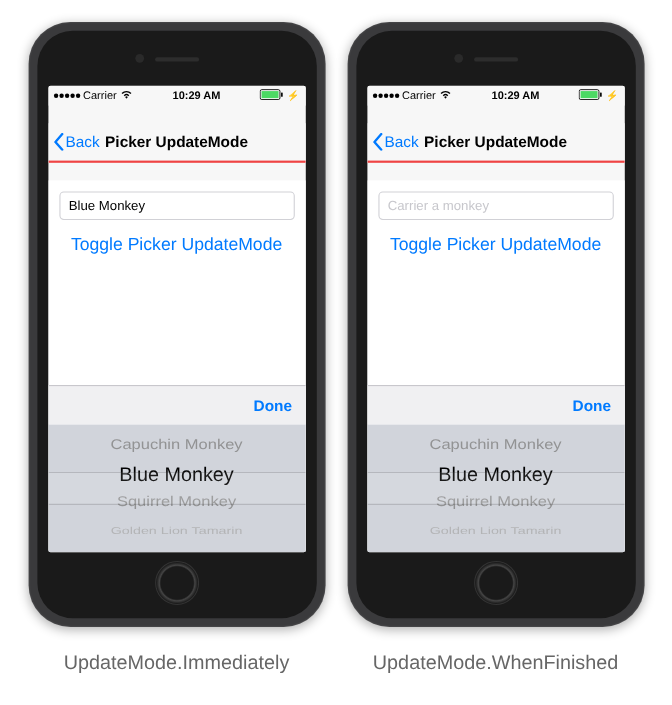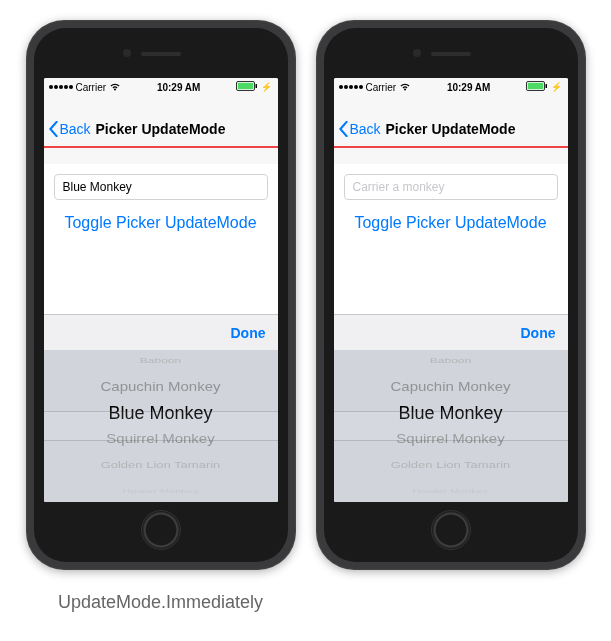--- a/index.html
+++ b/index.html
@@ -162,20 +162,21 @@
       flex-direction: column;
     }
     .toolbar {
       height: 36px;
       background: #f0f0f2;
       border-top: 1px solid #c8c7cc;
       display: flex;
       align-items: center;
       justify-content: flex-end;
       padding: 0 12px;
+      margin-top: 36px;
     }
     .done-btn {
       color: #007aff;
       font-size: 14px;
       font-weight: 600;
       cursor: pointer;
     }
     .picker {
       flex: 1;
       background: #d1d4db;
@@ -370,15 +371,16 @@
                 <div class="picker-item pi-4">Golden Lion Tamarin</div>
                 <div class="picker-item pi-5">Howler Monkey</div>
               </div>
               <div class="picker-highlight"></div>
             </div>
           </div>
 
         </div>
       </div>
     </div>
+    <div class="caption">UpdateMode.WhenFinished</div>
   </div>
 
 </div>
 
 </body></html>

